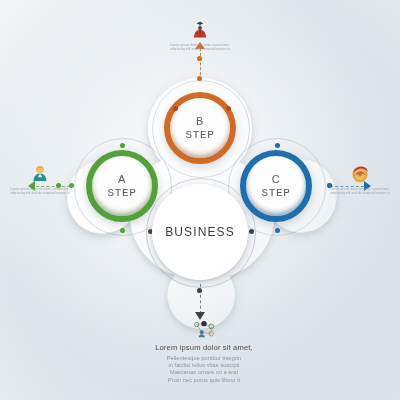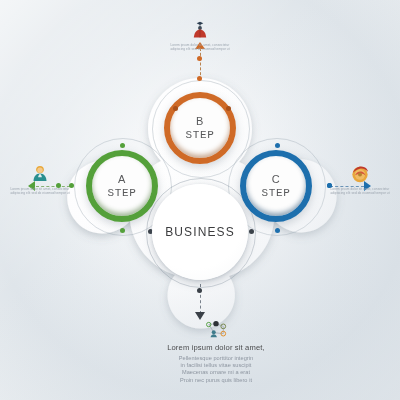--- a/index.html
+++ b/index.html
@@ -215,21 +215,21 @@
         <circle cx="12" cy="12.6" r="6.2" fill="#f0bb63"></circle>
         <path d="M3.6 10.5 C5.2 4.6 11.8 1.4 17.4 3.8 C20 4.9 21.4 7 21.6 9.4 C19.4 6.2 15.4 4.6 11.6 5.6 C8 6.5 5.2 8.9 3.6 10.5 Z" fill="#c0392b"></path>
         <path d="M6 13.6 C7.6 10 11.2 8.2 14.6 9.4 C17 10.2 18.4 12.2 18.6 14.2 C16.8 11.8 13.8 10.8 11 11.8 C9 12.5 7.2 13 6 13.6 Z" fill="#d6543c"></path>
         <circle cx="12" cy="12.6" r="2.4" fill="#b7822c"></circle>
       </svg>
     </div>
     <div class="micro">Lorem ipsum dolor sit amet, consectetur</div>
     <div class="micro">adipiscing elit sed do eiusmod tempor ut</div>
   </div>
 
-  <div class="block" style="left:146px;top:320px;width:140px;">
+  <div class="block" style="left:134px;top:320px;width:140px;">
     <div class="icon-badge" style="width:30px;height:20px;">
       <svg viewBox="0 0 32 22" width="30" height="20" xmlns="http://www.w3.org/2000/svg">
         <line x1="8" y1="5" x2="16" y2="4" stroke="#9aa3ad" stroke-width="0.8"></line>
         <line x1="16" y1="4" x2="24" y2="7" stroke="#9aa3ad" stroke-width="0.8"></line>
         <line x1="8" y1="5" x2="14" y2="14" stroke="#9aa3ad" stroke-width="0.8"></line>
         <line x1="24" y1="7" x2="24" y2="15" stroke="#9aa3ad" stroke-width="0.8"></line>
         <line x1="14" y1="14" x2="24" y2="15" stroke="#9aa3ad" stroke-width="0.8"></line>
         <circle cx="16" cy="4" r="3" fill="#2d3136"></circle>
         <circle cx="8" cy="5" r="2.4" fill="none" stroke="#5aa24a" stroke-width="1.1"></circle>
         <circle cx="24" cy="7" r="2.6" fill="none" stroke="#7a8a52" stroke-width="1.1"></circle>

